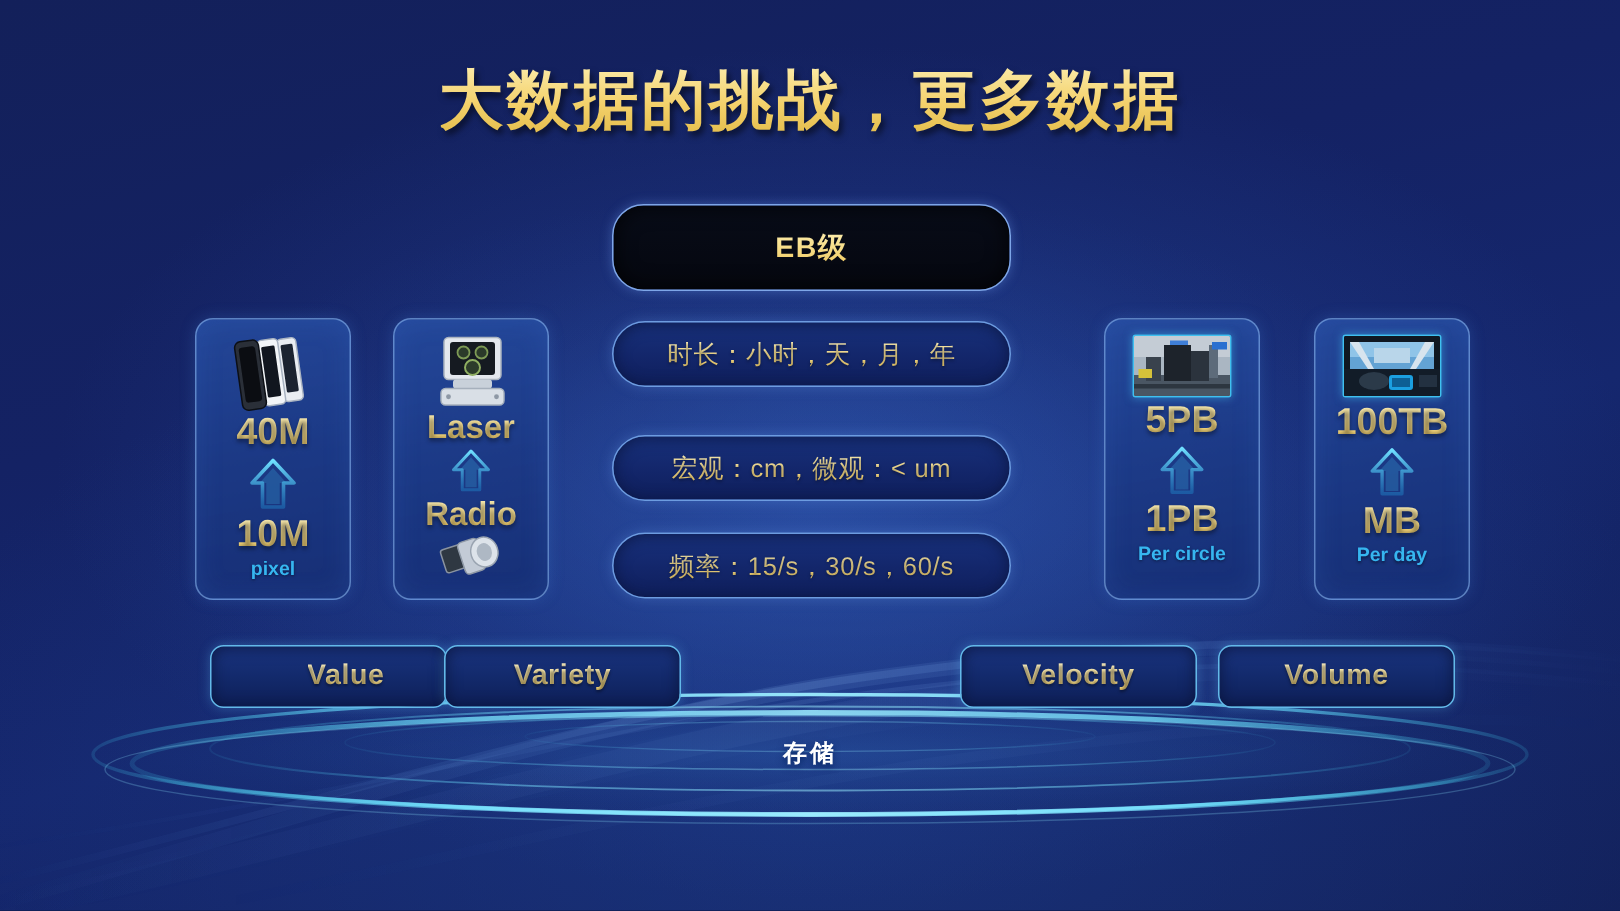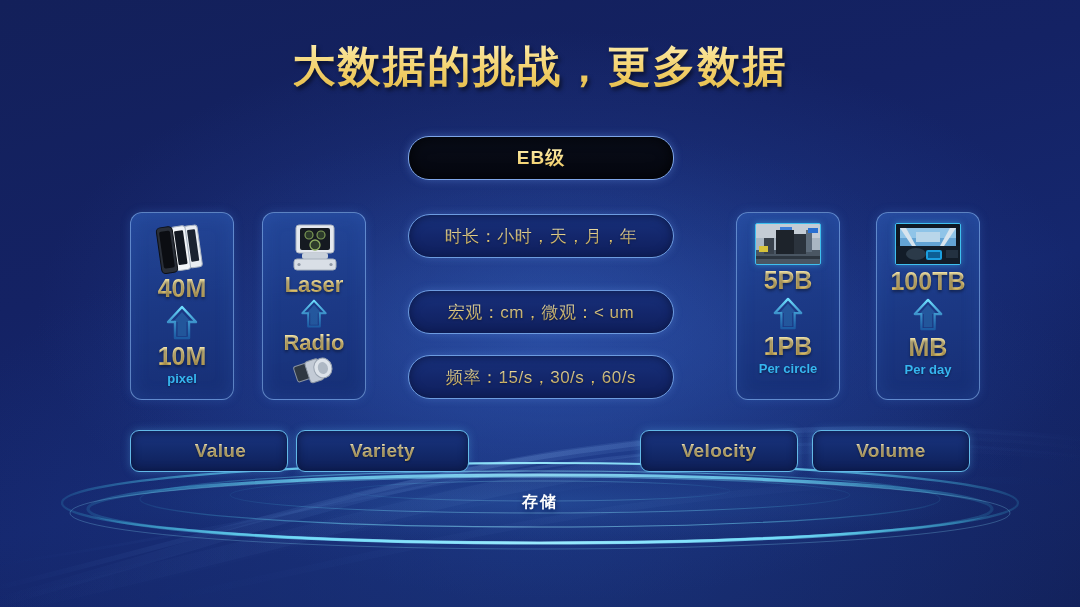--- a/index.html
+++ b/index.html
@@ -32,21 +32,21 @@
     font-size:43px; font-weight:bold; letter-spacing:2px;
     color:#f5d978;
     background:linear-gradient(180deg,#fdf0b4 0%,#f3d06a 55%,#e0b844 100%);
     -webkit-background-clip:text; background-clip:text;
     -webkit-text-fill-color:transparent;
     filter:drop-shadow(2px 3px 2px rgba(0,0,0,0.55));
   }
 
   
   .eb-pill {
-    position:absolute; left:408px; top:136px; width:266px; height:44px;
+    position:absolute; left:408px; top:136px; width:266px; height:58px;
     border-radius:21px;
     background:linear-gradient(180deg,#080c18 0%,#05070f 100%);
     border:1.5px solid #7ea6e8;
     box-shadow:0 0 8px rgba(120,170,255,.35), inset 0 0 14px rgba(0,0,0,.8);
     display:flex; align-items:center; justify-content:center;
   }
   .eb-pill span {
     font-size:19px; font-weight:bold; letter-spacing:1px;
     background:linear-gradient(180deg,#fdf0b4 0%,#f0c95e 100%);
     -webkit-background-clip:text; background-clip:text; -webkit-text-fill-color:transparent;
@@ -303,24 +303,24 @@
     <span>时长：小时，天，月，年</span>
   </div>
   <div class="mid-pill" id="mid-pill-1">
     <span>宏观：cm，微观：&lt; um</span>
   </div>
   <div class="mid-pill" id="mid-pill-2">
     <span>频率：15/s，30/s，60/s</span>
   </div>
 
   <div class="v-row">
-    <div class="v-pill" id="v-pill-value" style="left:2px; width:158px;padding-left:23px;">
+    <div class="v-pill" id="v-pill-value" style="left:12px; width:158px;padding-left:23px;">
       <span>Value</span>
     </div>
-    <div class="v-pill" id="v-pill-variety" style="left:168px; width:173px;">
+    <div class="v-pill" id="v-pill-variety" style="left:168px; width:158px;">
       <span>Variety</span>
     </div>
     <div class="v-pill" id="v-pill-velocity" style="left:512px; width:158px;">
       <span>Velocity</span>
     </div>
     <div class="v-pill" id="v-pill-volume" style="left:684px; width:158px;">
       <span>Volume</span>
     </div>
   </div>
 

